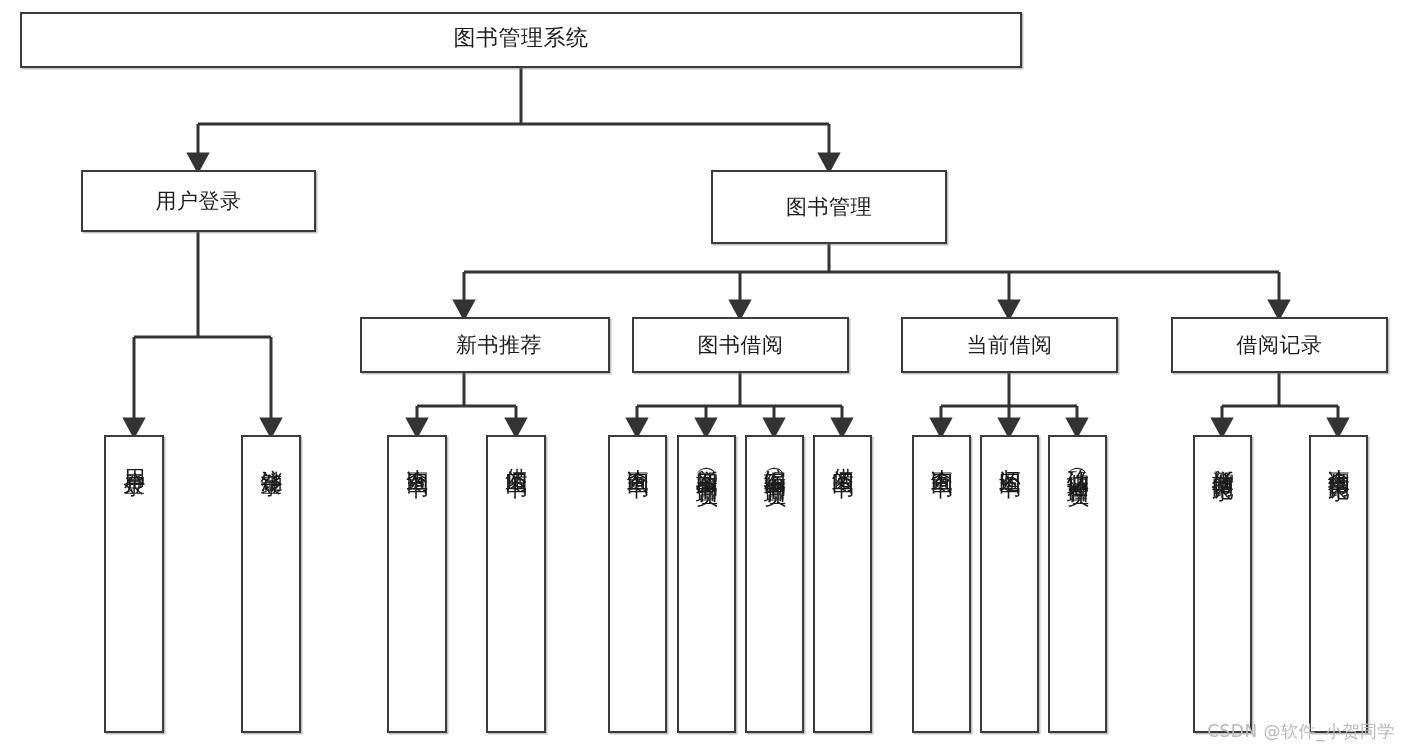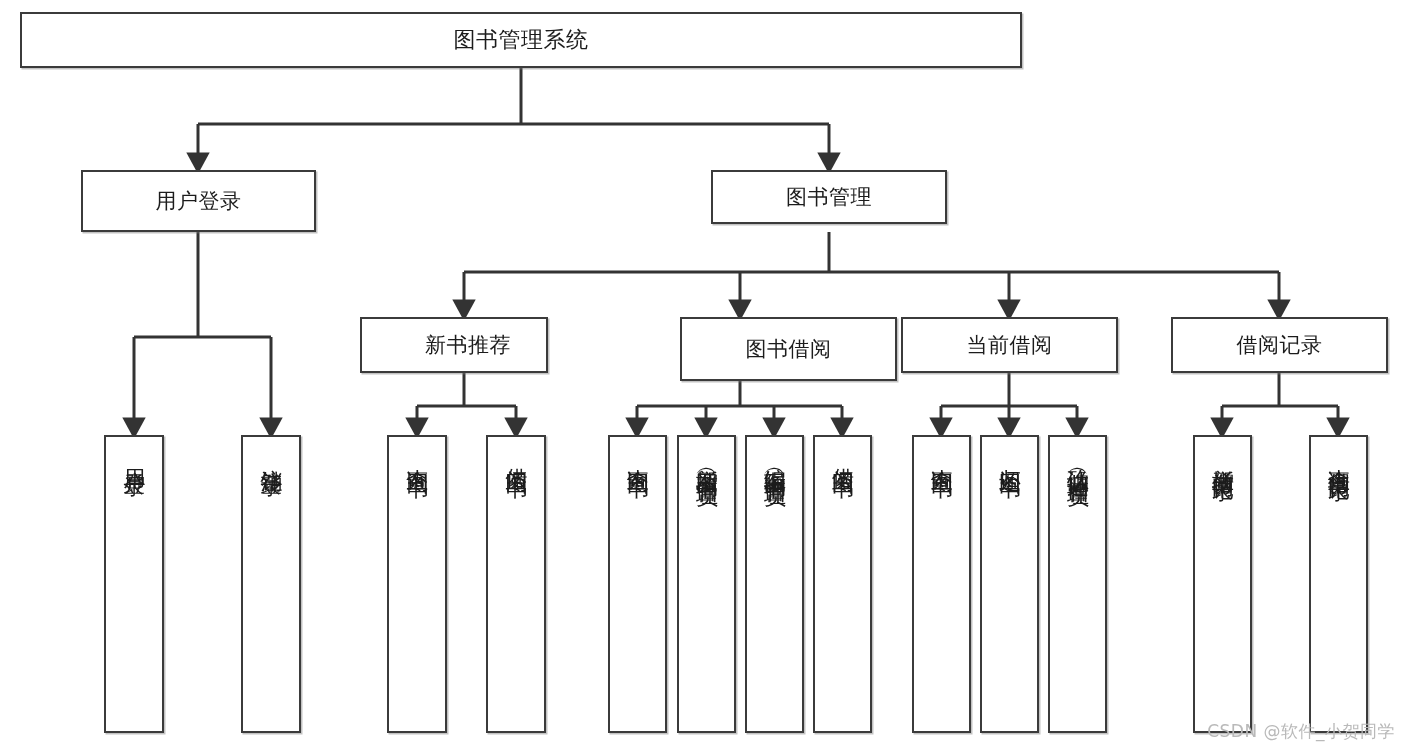--- a/index.html
+++ b/index.html
@@ -24,21 +24,21 @@
     color:#1c1c1c;
     box-shadow:1.5px 1.5px 0 rgba(120,120,120,.45);
   }
   .node .label{
     display:block;
     text-align:center;
     line-height:1.18;
     letter-spacing:.5px;
   }
   .node.horiz .label{font-size:21px;}
-  .node.root .label{font-size:22px;}
+  .node.root .label{font-size:22px;font-family:Liberation Mono, monospace;}
   .node.vert{
     align-items:flex-start;
     justify-content:center;
     padding-top:14px;
   }
   .node.vert .label{
     writing-mode:vertical-rl;
     text-orientation:upright;
     font-size:22px;
     line-height:1.22;
@@ -115,28 +115,28 @@
     </g>
   </svg>
 
   <div class="node root horiz" style="left:20px;top:12px;width:1002px;height:56px;">
     <span class="label">图书管理系统</span>
   </div>
 
   <div class="node horiz" style="left:81px;top:170px;width:235px;height:62px;">
     <span class="label">用户登录</span>
   </div>
-  <div class="node horiz" style="left:711px;top:170px;width:236px;height:54px;">
+  <div class="node horiz" style="left:711px;top:170px;width:236px;height:74px;">
     <span class="label">图书管理</span>
   </div>
 
-  <div class="node horiz" style="left:360px;top:317px;width:188px;height:56px;padding-left:28px;">
+  <div class="node horiz" style="left:360px;top:317px;width:250px;height:56px;padding-left:28px;">
     <span class="label">新书推荐</span>
   </div>
-  <div class="node horiz" style="left:632px;top:317px;width:217px;height:64px;margin-left:48px;">
+  <div class="node horiz" style="left:632px;top:317px;width:217px;height:56px;">
     <span class="label">图书借阅</span>
   </div>
   <div class="node horiz" style="left:1171px;top:317px;width:217px;height:56px;">
     <span class="label">借阅记录</span>
   </div>
   <div class="node horiz" style="left:901px;top:317px;width:217px;height:56px;">
     <span class="label">当前借阅</span>
   </div>
 
   <div class="node vert" style="left:104px;top:435px;width:60px;height:298px;">

